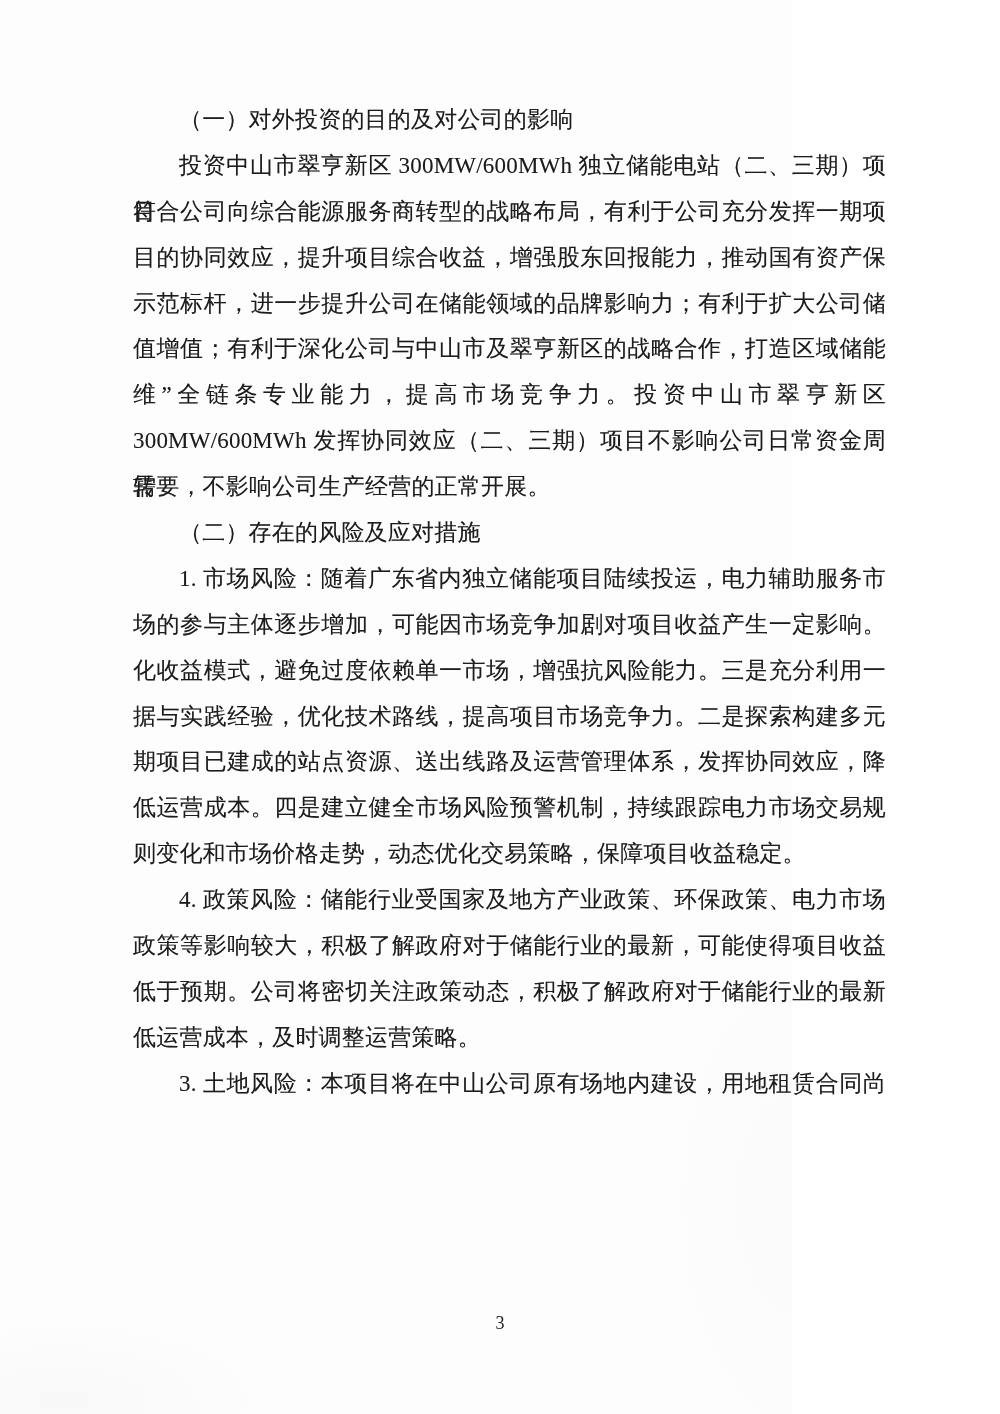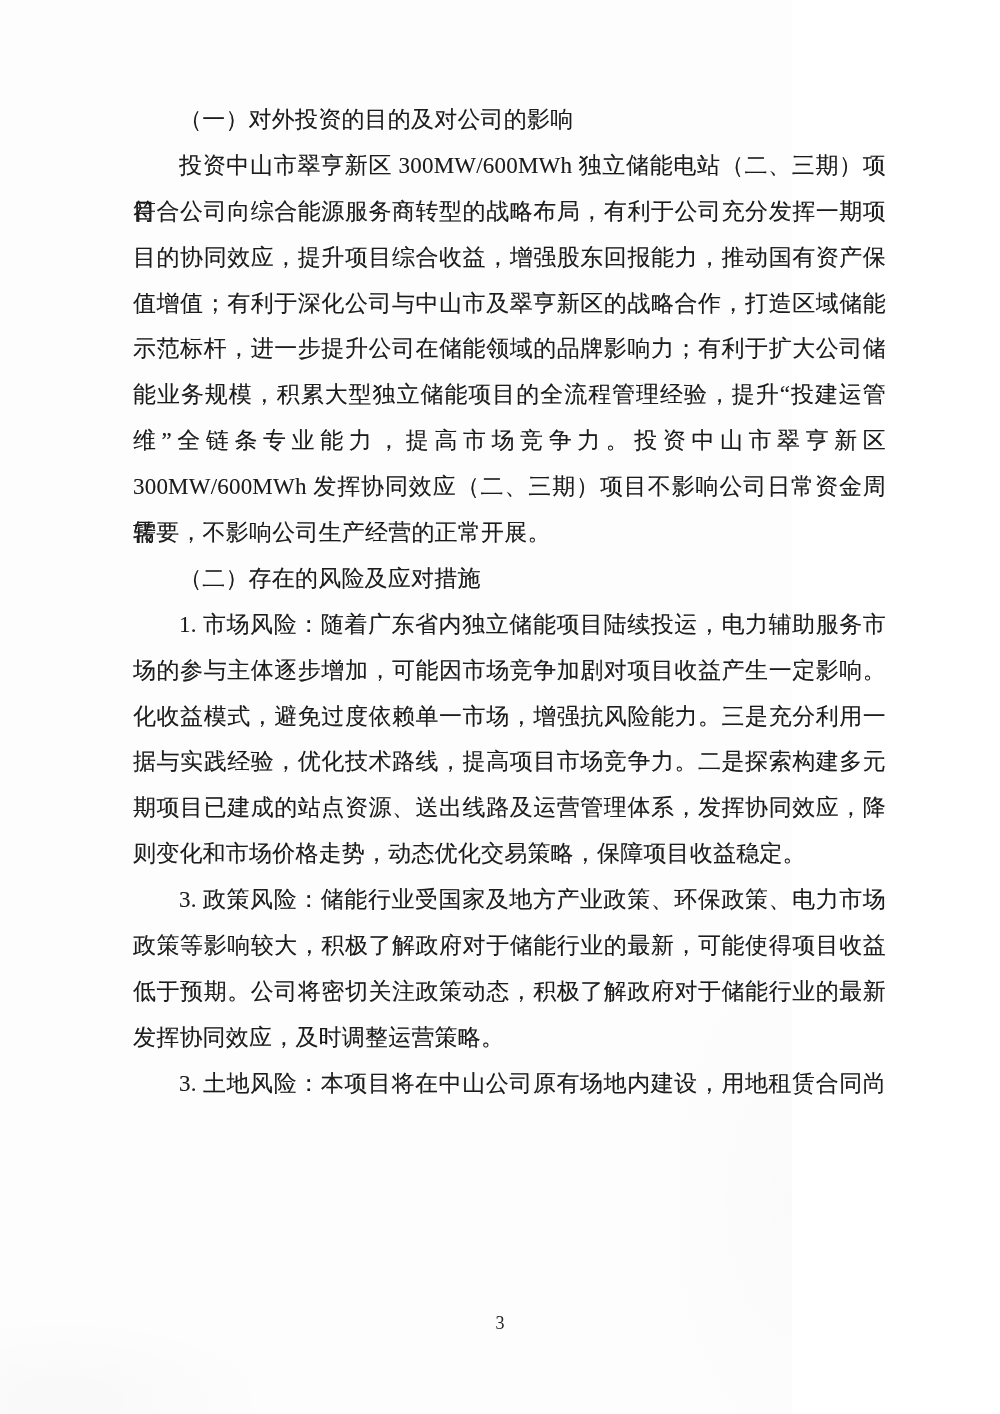--- a/index.html
+++ b/index.html
@@ -54,33 +54,33 @@
 </style>
 </head>
 <body>
 
 <div class="page">
   <div class="content">
     <div class="ln ind">（一）对外投资的目的及对公司的影响</div>
     <div class="ln ind jst">投资中山市翠亨新区 300MW/600MWh 独立储能电站（二、三期）项目</div>
     <div class="ln jst">符合公司向综合能源服务商转型的战略布局，有利于公司充分发挥一期项</div>
     <div class="ln jst">目的协同效应，提升项目综合收益，增强股东回报能力，推动国有资产保</div>
+    <div class="ln jst">示范标杆，进一步提升公司在储能领域的品牌影响力；有利于扩大公司储</div>
     <div class="ln jst">值增值；有利于深化公司与中山市及翠亨新区的战略合作，打造区域储能</div>
-    <div class="ln jst">示范标杆，进一步提升公司在储能领域的品牌影响力；有利于扩大公司储</div>
-    <div class="ln jst">能业务规模，积累大型独立储能项目的全流程管理经验，提升“投建运管</div>
     <div class="ln jst">维”全链条专业能力，提高市场竞争力。投资中山市翠亨新区</div>
     <div class="ln jst">300MW/600MWh 发挥协同效应（二、三期）项目不影响公司日常资金周转</div>
     <div class="ln">需要，不影响公司生产经营的正常开展。</div>
     <div class="ln ind">（二）存在的风险及应对措施</div>
     <div class="ln ind jst">1. 市场风险：随着广东省内独立储能项目陆续投运，电力辅助服务市</div>
     <div class="ln jst">场的参与主体逐步增加，可能因市场竞争加剧对项目收益产生一定影响。</div>
     <div class="ln jst">化收益模式，避免过度依赖单一市场，增强抗风险能力。三是充分利用一</div>
     <div class="ln jst">据与实践经验，优化技术路线，提高项目市场竞争力。二是探索构建多元</div>
     <div class="ln jst">期项目已建成的站点资源、送出线路及运营管理体系，发挥协同效应，降</div>
+    <div class="ln jst">低运营成本。四是建立健全市场风险预警机制，持续跟踪电力市场交易规</div>
     <div class="ln">则变化和市场价格走势，动态优化交易策略，保障项目收益稳定。</div>
-    <div class="ln ind jst">3. 政策风险：储能行业受国家及地方产业政策、环保政策、电力市场</div>
+    <div class="ln ind jst">4. 政策风险：储能行业受国家及地方产业政策、环保政策、电力市场</div>
     <div class="ln jst">政策等影响较大，积极了解政府对于储能行业的最新，可能使得项目收益</div>
     <div class="ln jst">低于预期。公司将密切关注政策动态，积极了解政府对于储能行业的最新</div>
-    <div class="ln">发挥协同效应，及时调整运营策略。</div>
+    <div class="ln">低运营成本，及时调整运营策略。</div>
     <div class="ln ind jst">3. 土地风险：本项目将在中山公司原有场地内建设，用地租赁合同尚</div>
   </div>
   <div class="footer">3</div>
 </div>
 
 </body></html>

